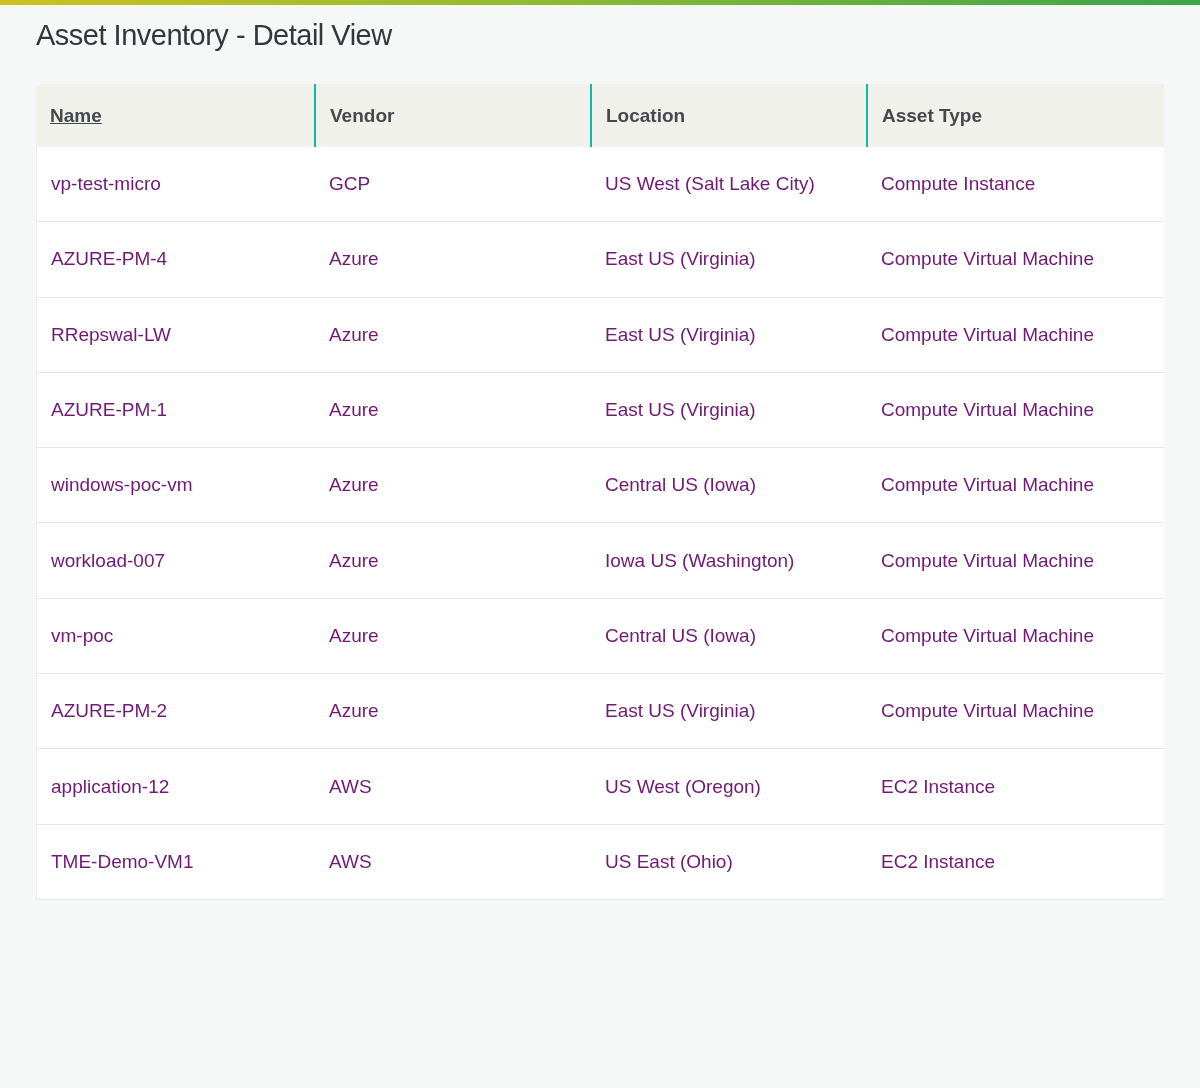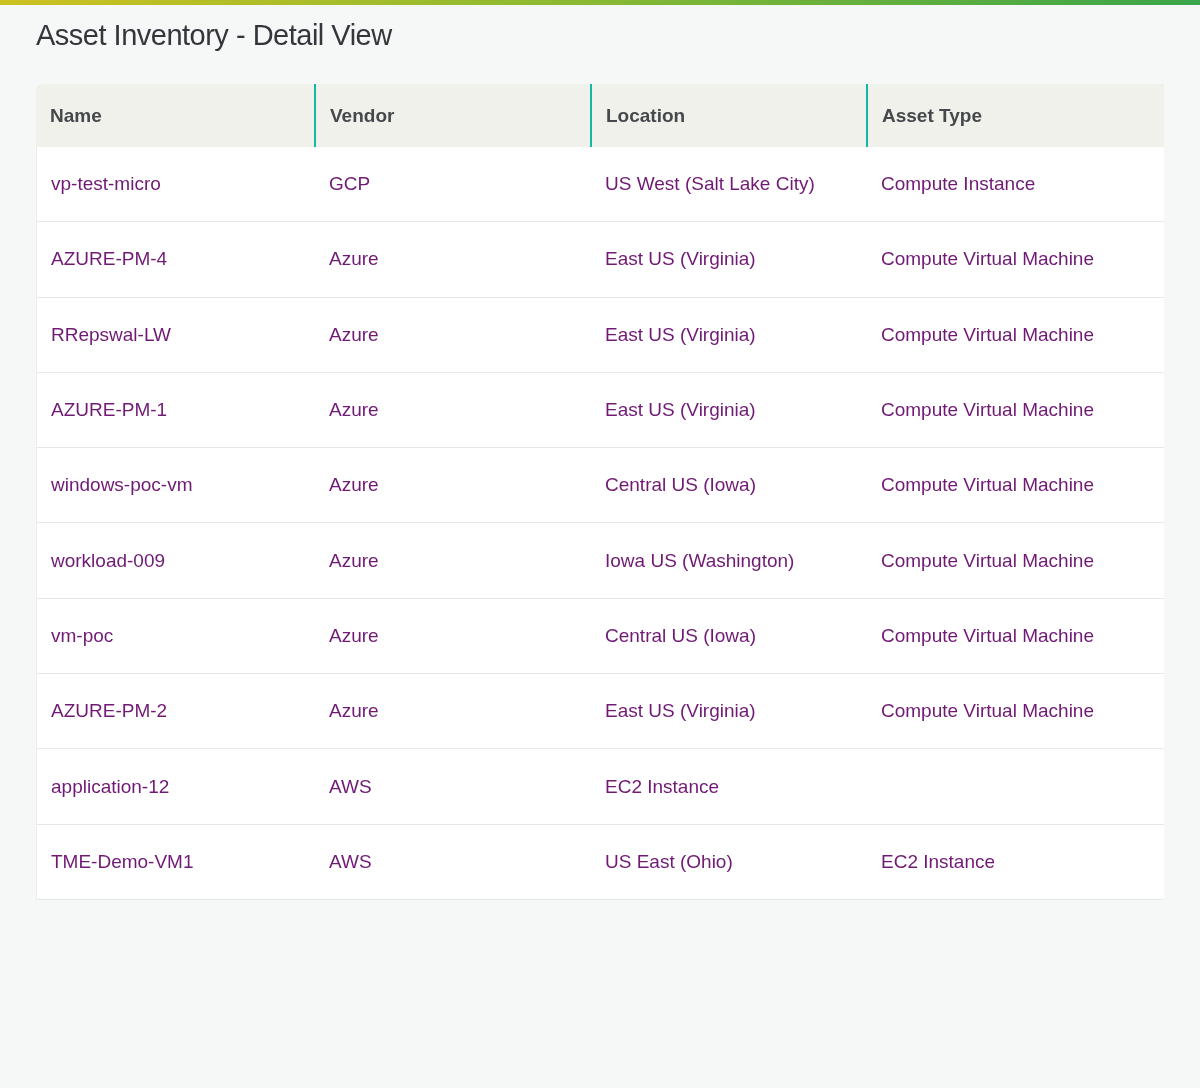--- a/index.html
+++ b/index.html
@@ -103,21 +103,21 @@
   .th {
     display:flex;
     align-items:center;
     padding-left:14px;
     font-size:19px;
     font-weight:600;
     color:#45494c;
     border-left:2px solid #14b8a6;
     cursor:pointer;
   }
-  .th:first-child { border-left:none; }
+  .th:first-child { border-left:none;text-decoration:underline; }
   .tbody {
     background:#ffffff;
     border-left:1px solid #ececec;
   }
   .tr {
     display:flex;
     height:75.3px;
     align-items:center;
     border-bottom:1px solid #e7e7e7;
     background:#ffffff;
@@ -184,21 +184,21 @@
           <div class="td sliver"></div>
         </div>
         <div class="tr">
           <div class="td c0">windows-poc-vm</div>
           <div class="td c1">Azure</div>
           <div class="td c2">Central US (Iowa)</div>
           <div class="td c3">Compute Virtual Machine</div>
           <div class="td sliver"></div>
         </div>
         <div class="tr">
-          <div class="td c0">workload-009</div>
+          <div class="td c0">workload-007</div>
           <div class="td c1">Azure</div>
           <div class="td c2">Iowa US (Washington)</div>
           <div class="td c3">Compute Virtual Machine</div>
           <div class="td sliver"></div>
         </div>
         <div class="tr">
           <div class="td c0">vm-poc</div>
           <div class="td c1">Azure</div>
           <div class="td c2">Central US (Iowa)</div>
           <div class="td c3">Compute Virtual Machine</div>
@@ -207,20 +207,21 @@
         <div class="tr">
           <div class="td c0">AZURE-PM-2</div>
           <div class="td c1">Azure</div>
           <div class="td c2">East US (Virginia)</div>
           <div class="td c3">Compute Virtual Machine</div>
           <div class="td sliver"></div>
         </div>
         <div class="tr">
           <div class="td c0">application-12</div>
           <div class="td c1">AWS</div>
+          <div class="td c2">US West (Oregon)</div>
           <div class="td c3">EC2 Instance</div>
           <div class="td sliver"></div>
         </div>
         <div class="tr">
           <div class="td c0">TME-Demo-VM1</div>
           <div class="td c1">AWS</div>
           <div class="td c2">US East (Ohio)</div>
           <div class="td c3">EC2 Instance</div>
           <div class="td sliver"></div>
         </div>

